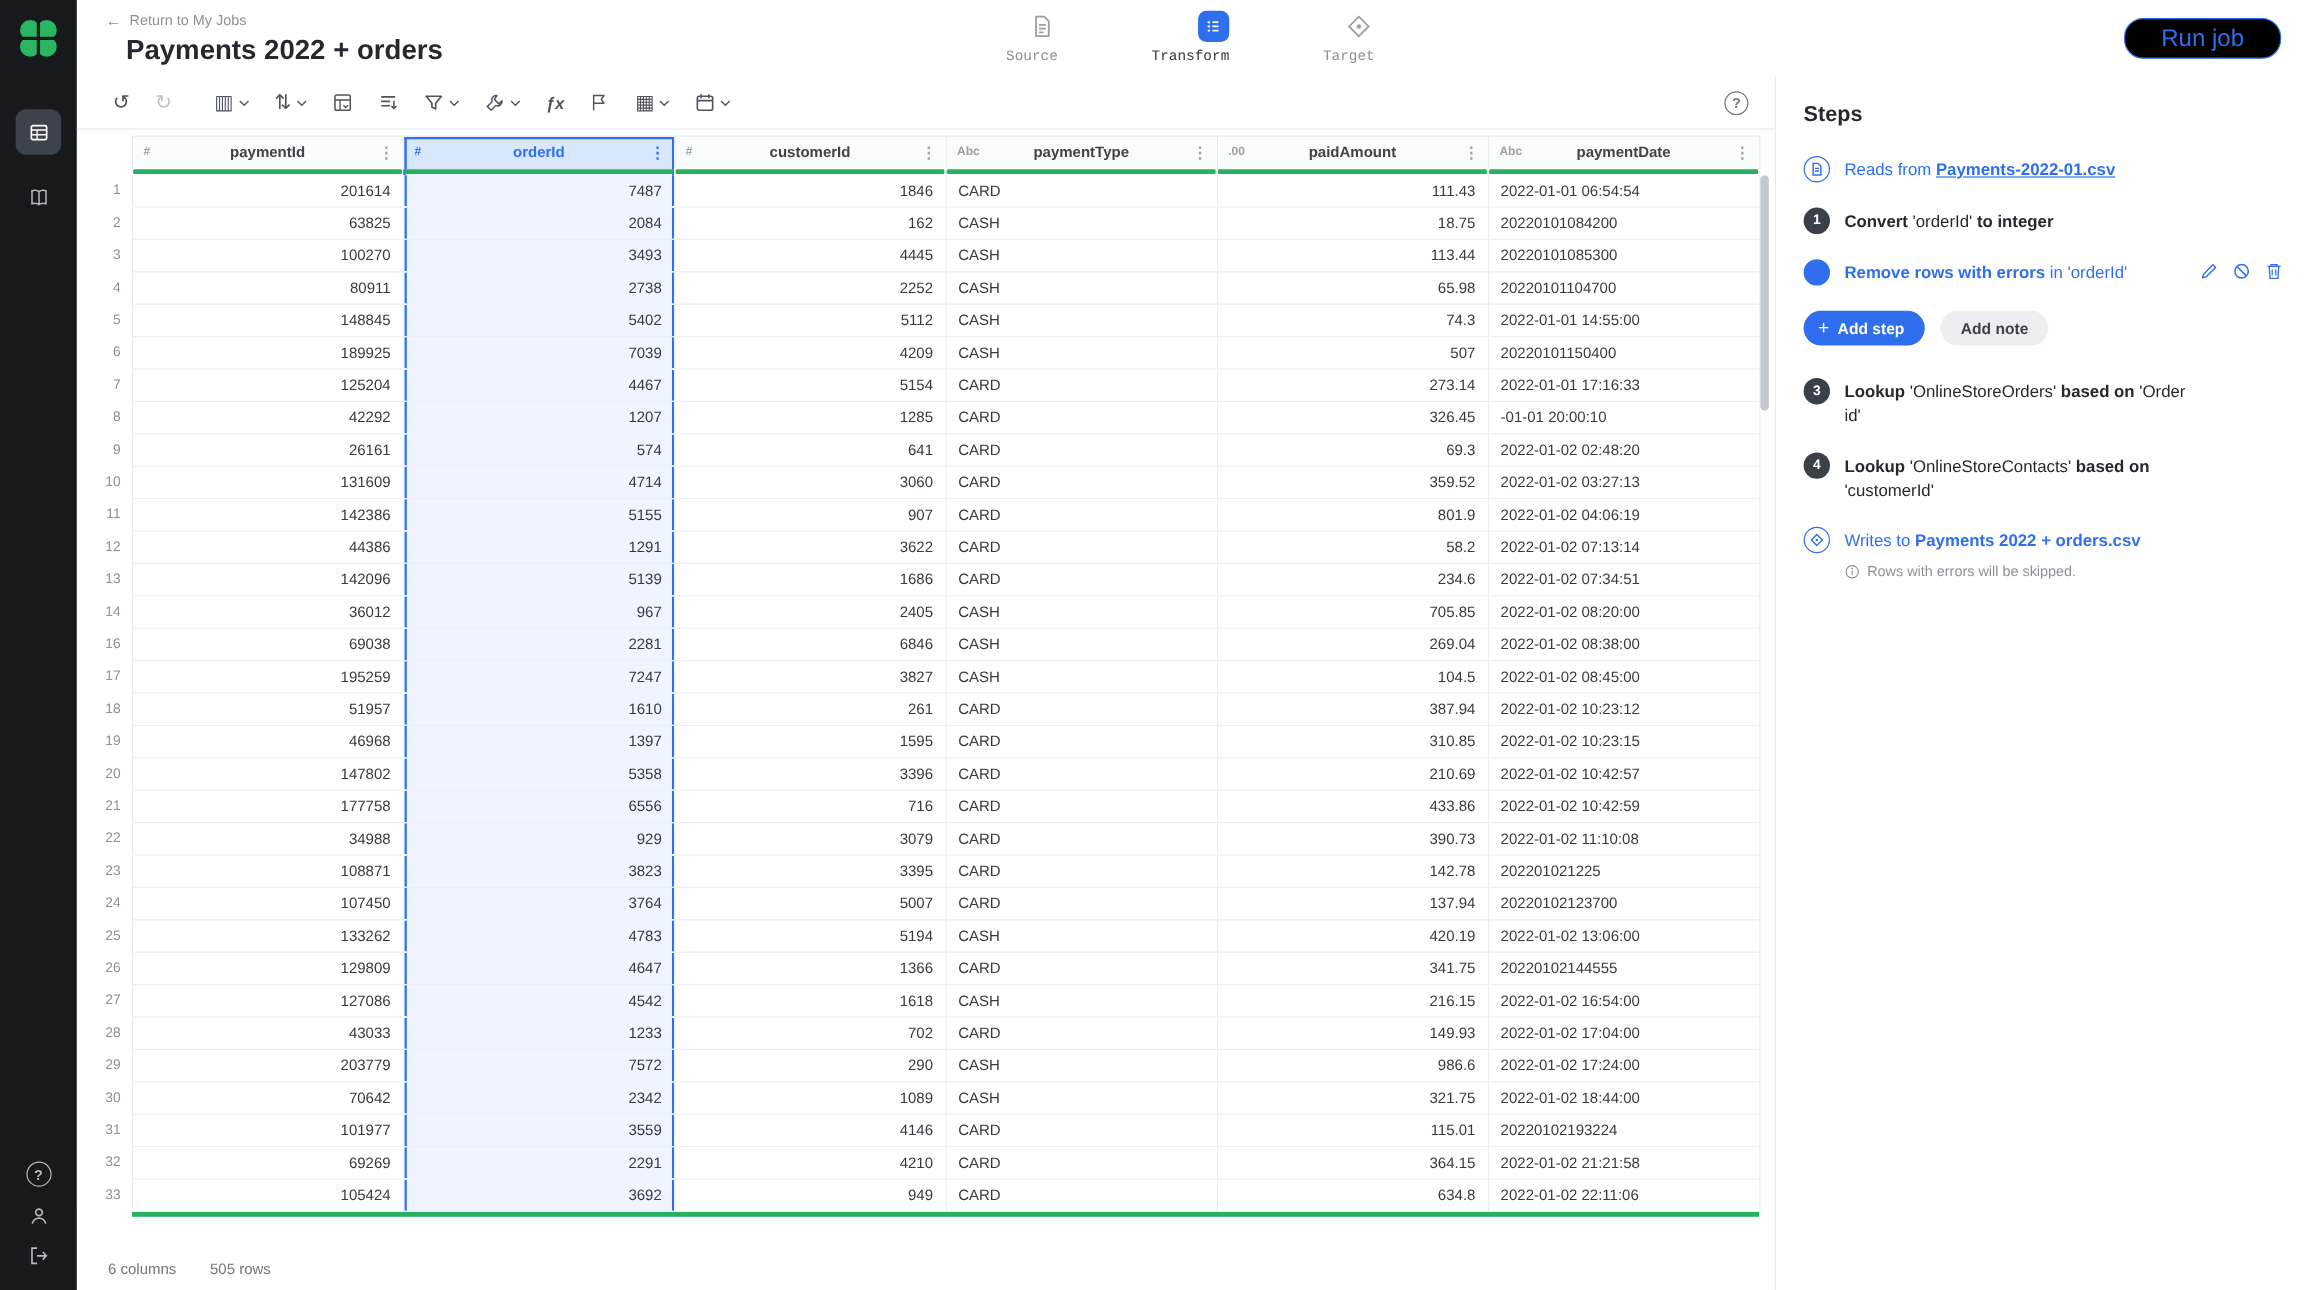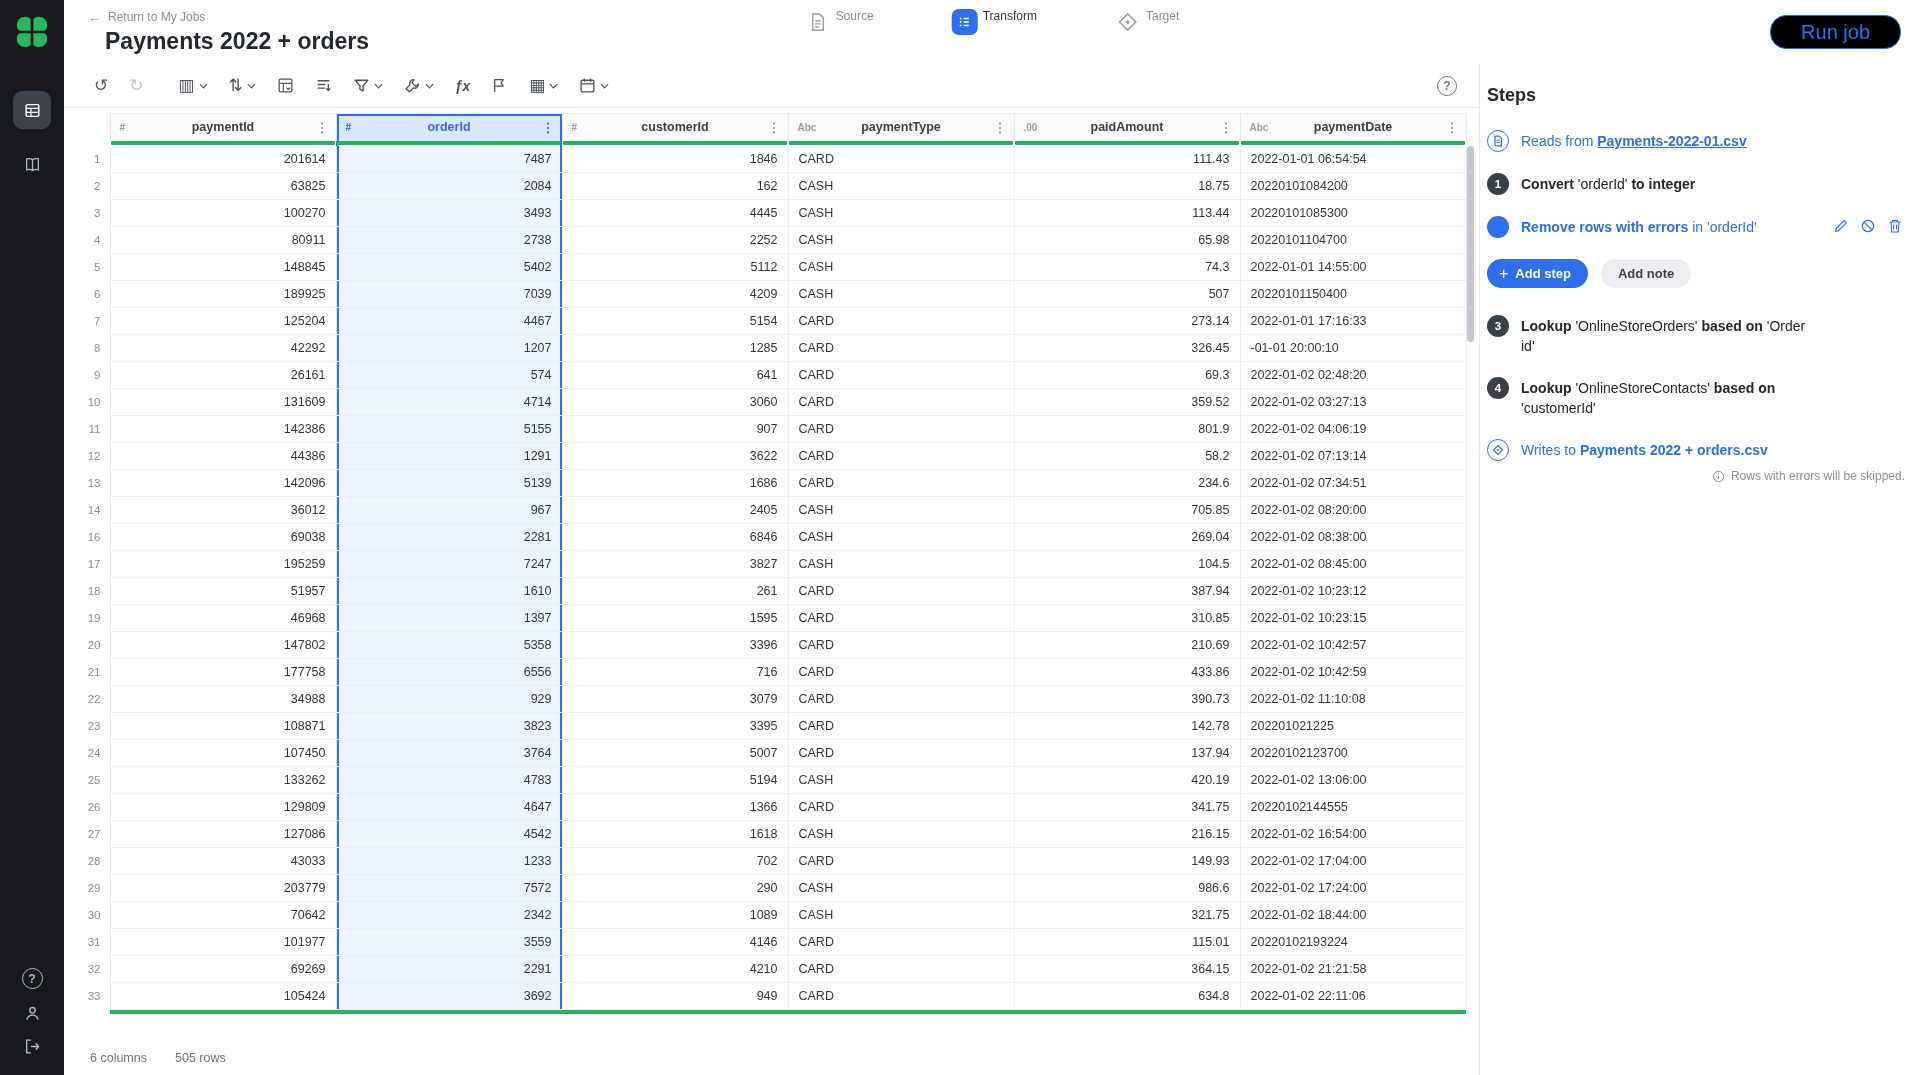--- a/index.html
+++ b/index.html
@@ -19,21 +19,21 @@
   
   .right-col { flex:1; display:flex; flex-direction:column; min-width:0; }
 
   
   .topbar { height:64px; display:flex; align-items:center; position:relative; padding:0 19px 0 24px; flex-shrink:0; }
   .topbar-left { display:flex; flex-direction:column; gap:3px; }
   .back-link { font-size:12px; color:#8a9199; display:flex; gap:7px; align-items:center; cursor:pointer; }
   .back-arrow { font-size:13px; }
   .job-title { font-size:23px; font-weight:700; color:#24292f; margin-left:17px; }
   .flow-steps { position:absolute; left:50%; top:9px; transform:translateX(-50%); display:flex; gap:78px; }
-  .flow-step { display:flex; flex-direction:row; align-items:flex-start; gap:5px; cursor:pointer; }
+  .flow-step { display:flex; flex-direction:column; align-items:flex-end; gap:5px; cursor:pointer;font-family:Liberation Mono, monospace; }
   .flow-icon { width:26px; height:26px; display:flex; align-items:center; justify-content:center; color:#99a0a8; }
   .flow-icon.blue-bg { background:#2f6fed; border-radius:7px; color:#fff; }
   .flow-label { font-size:12px; color:#8a9199; }
   .flow-step.active .flow-label { color:#30363c; font-weight:500; }
   .run-btn { margin-left:auto; height:34px; padding:0 30px; border:1.5px solid #2f6fed; color:#2f6fed; background:#000000; border-radius:16px; font-size:20px; font-weight:500; font-family:inherit; cursor:pointer; }
 
   
   .content-row { flex:1; display:flex; min-height:0; }
   .main-area { width:1415px; display:flex; flex-direction:column; min-width:0; flex-shrink:0; }
 
@@ -65,38 +65,38 @@
   td.cell.left { text-align:left; }
   td.cell.selcell { background:#eef5fe; box-shadow:inset 2px 0 0 #2f6fed, inset -2px 0 0 #2f6fed; }
   td.rownum { text-align:right; padding-right:9px; color:#8a9199; font-size:11.5px; background:#fff; border-right:1px solid #e8eaee; }
   .bottom-qbar { margin-left:46px; width:1356px; height:4px; background:#27b05f; }
   .vthumb { position:absolute; right:5px; top:38px; width:7px; height:196px; background:#c3c8ce; border-radius:4px; cursor:pointer; }
 
   
   .status-bar { height:35px; display:flex; align-items:center; gap:28px; padding-left:26px; color:#6f7680; font-size:12.5px; flex-shrink:0; }
 
   
-  .steps-panel { flex:1; border-left:1px solid #e5e8ec; padding:21px 15px 0 7px; overflow:hidden; }
+  .steps-panel { flex:1; border-left:1px solid #e5e8ec; padding:21px 15px 0 23px; overflow:hidden; }
   .steps-title { font-size:18px; font-weight:700; color:#24292f; margin-bottom:24px; }
   .step-item { display:flex; gap:12px; margin-bottom:21px; position:relative; font-size:14px; line-height:20px; color:#24292f; cursor:pointer; }
   .step-badge { width:22px; height:22px; border-radius:50%; background:#3a4047; color:#fff; font-size:11.5px; font-weight:700; display:flex; align-items:center; justify-content:center; flex-shrink:0; }
   .step-badge.blue { background:#2f6fed; }
   .step-badge.outline { background:#fff; border:1.5px solid #2f6fed; color:#2f6fed; }
   .step-text { padding-top:1px; max-width:300px; }
   .step-text b { font-weight:700; }
   .blue { color:#2f6fed; }
   .file-link { font-weight:700; text-decoration:underline; color:#2f6fed; cursor:pointer; }
   .file-bold { font-weight:700; }
   .step-actions { position:absolute; right:2px; top:2px; display:flex; gap:11px; color:#2f6fed; }
   .step-actions .act { width:16px; height:16px; cursor:pointer; }
   .btn-row { display:flex; gap:13px; margin:3px 0 27px; }
   .add-step { background:#2f6fed; color:#fff; border:none; border-radius:15px; height:29px; padding:0 17px 0 12px; font-size:13px; font-weight:600; font-family:inherit; display:flex; align-items:center; gap:7px; cursor:pointer; }
   .add-step .plus { font-size:16px; font-weight:400; line-height:1; }
   .add-note { background:#eceef1; color:#3c434b; border:none; border-radius:15px; height:29px; padding:0 17px; font-size:13px; font-weight:600; font-family:inherit; cursor:pointer; }
-  .write-note { margin:-13px 0 4px 34px; color:#8a9199; font-size:12px; display:flex; gap:6px; align-items:center;justify-content:flex-end; }
+  .write-note { margin:-13px 0 4px 34px; color:#8a9199; font-size:12px; display:flex; gap:6px; align-items:center; }
   .write-note svg { width:13px; height:13px; flex-shrink:0; }
 </style>
 </head>
 <body>
 
 <div class="app">
 
   <aside class="sidebar">
     <div class="logo">
       <svg viewBox="0 0 36 36">

